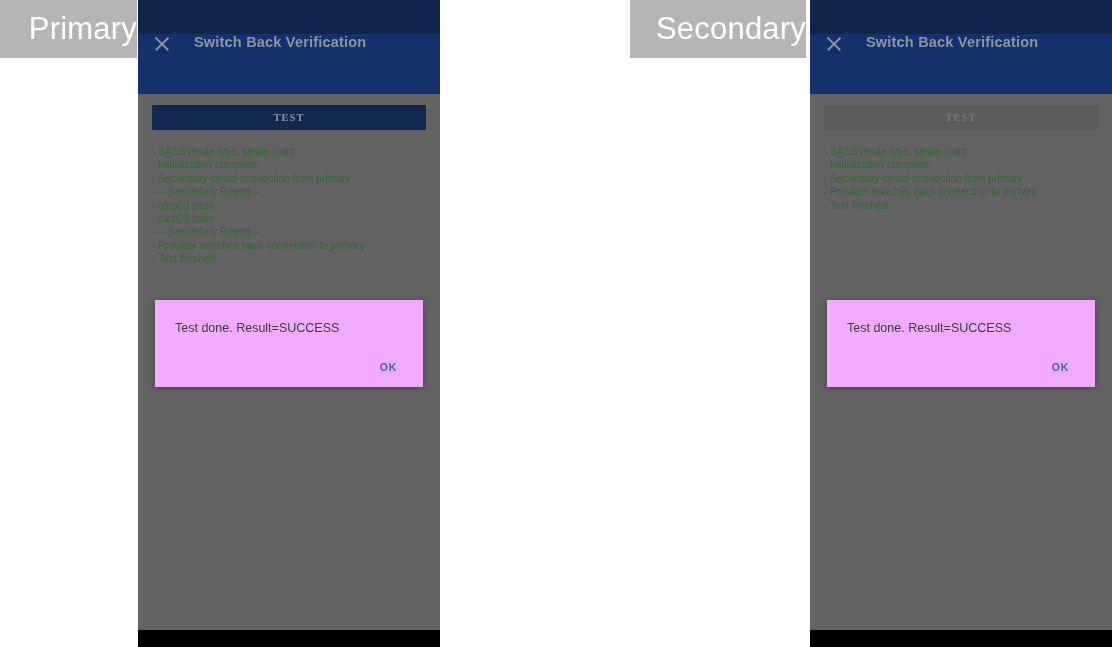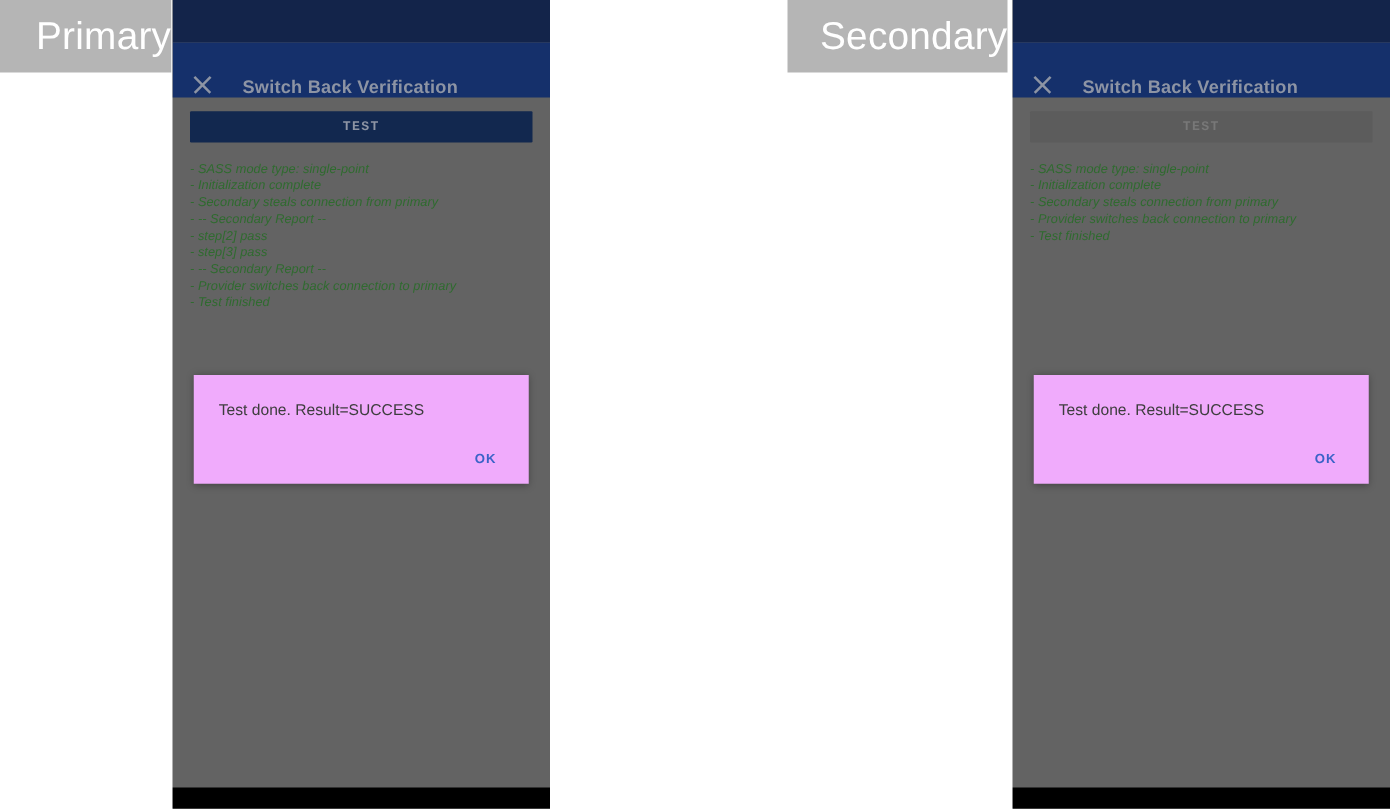--- a/index.html
+++ b/index.html
@@ -58,24 +58,24 @@
     left: 810px;
     width: 302px;
   }
 
   .status-bar {
     height: 34px;
     background: #13244a;
   }
 
   .toolbar {
-    height: 44px;
+    height: 60px;
     background: #15306b;
     display: flex;
-    align-items: flex-end;
+    align-items: flex-start;
     padding: 0 0 0 14px;
     box-sizing: border-box;
   }
   .close-icon {
     width: 20px;
     height: 20px;
     position: relative;
     flex: 0 0 auto;
   }
   .close-icon::before,
@@ -104,21 +104,21 @@
     box-sizing: border-box;
     height: calc(647px - 34px - 46px - 17px);
   }
 
   .test-button {
     display: block;
     width: 100%;
     height: 25px;
     border: 0;
     border-radius: 1px;
-    font-family: Liberation Mono, monospace;
+    font-family: Liberation Serif, serif;
     font-size: 10.5px;
     font-weight: bold;
     letter-spacing: 1.1px;
     cursor: pointer;
     padding: 0;
   }
   .test-button.enabled {
     background: #12284f;
     color: #8d94a4;
   }
@@ -130,21 +130,20 @@
 
   .log {
     margin-top: 15px;
   }
   .log-line {
     color: #2f6b2f;
     font-size: 10.2px;
     line-height: 13.4px;
     white-space: nowrap;
     letter-spacing: 0.05px;
-    font-style: italic;
   }
 
   
   .dialog {
     position: absolute;
     left: 17px;
     right: 17px;
     top: 300px;
     background: #f0abfc;
     box-shadow: 0 1px 6px rgba(0,0,0,0.35);

